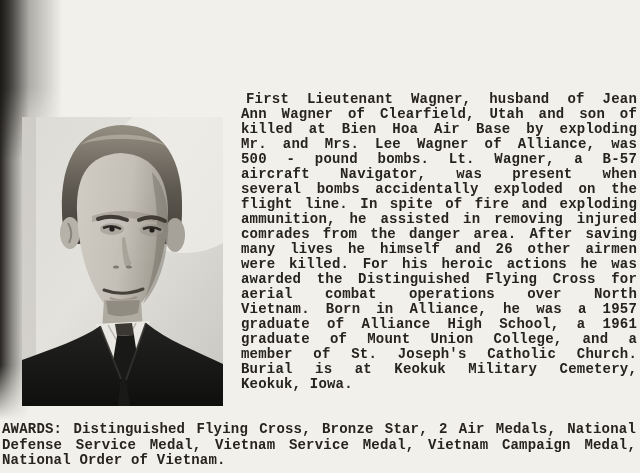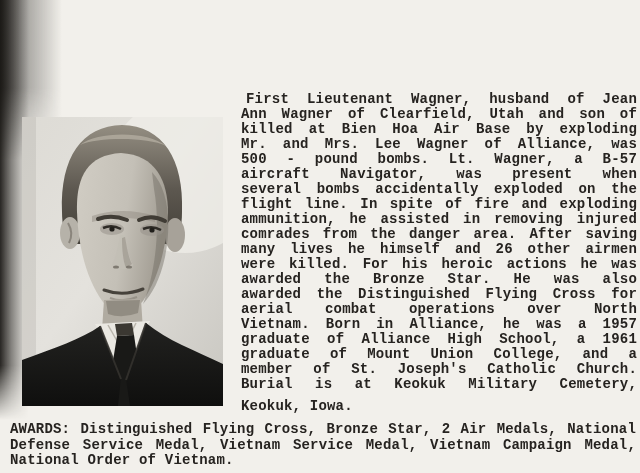--- a/index.html
+++ b/index.html
@@ -44,27 +44,27 @@
     width: 201px; height: 289px; margin: 0;
   }
   .photo svg { display: block; width: 100%; height: 100%; }
 
   .bio {
     position: absolute; left: 241px; top: 92px; width: 396px;
     font-size: 14px; line-height: 15px; letter-spacing: .2px;
   }
   .bio-line { text-align: justify; text-align-last: justify; white-space: normal; }
   .bio-line.first-line { text-indent: 5px; }
-  .bio-line.last-line { text-align-last: left; margin-top: 7px; }
+  .bio-line.last-line { text-align-last: left; }
 
   .awards {
     position: absolute; left: 2px; top: 422px; width: 634px;
     font-size: 14px; line-height: 15.5px; letter-spacing: .2px;
   }
-  .awards-line { text-align: justify; text-align-last: justify; margin-left: 8px; }
+  .awards-line { text-align: justify; text-align-last: justify; }
   .awards-line.last-line { text-align-last: left; font-family: Liberation Mono, monospace; }
 </style>
 </head>
 <body>
 
 <div class="page">
 
   <div class="shadow-top"></div>
   <div class="shadow-main"></div>
 
@@ -162,21 +162,20 @@
       <div class="bio-line">flight line. In spite of fire and exploding</div>
 
       <div class="bio-line">ammunition, he assisted in removing injured</div>
 
       <div class="bio-line">comrades from the danger area. After saving</div>
 
       <div class="bio-line">many lives he himself and 26 other airmen</div>
 
       <div class="bio-line">were killed. For his heroic actions he was</div>
 
-      <div class="bio-line">awarded the Bronze Star. He was also</div>
 
       <div class="bio-line">awarded the Distinguished Flying Cross for</div>
 
       <div class="bio-line">aerial combat operations over North</div>
 
       <div class="bio-line">Vietnam. Born in Alliance, he was a 1957</div>
 
       <div class="bio-line">graduate of Alliance High School, a 1961</div>
 
       <div class="bio-line">graduate of Mount Union College, and a</div>

